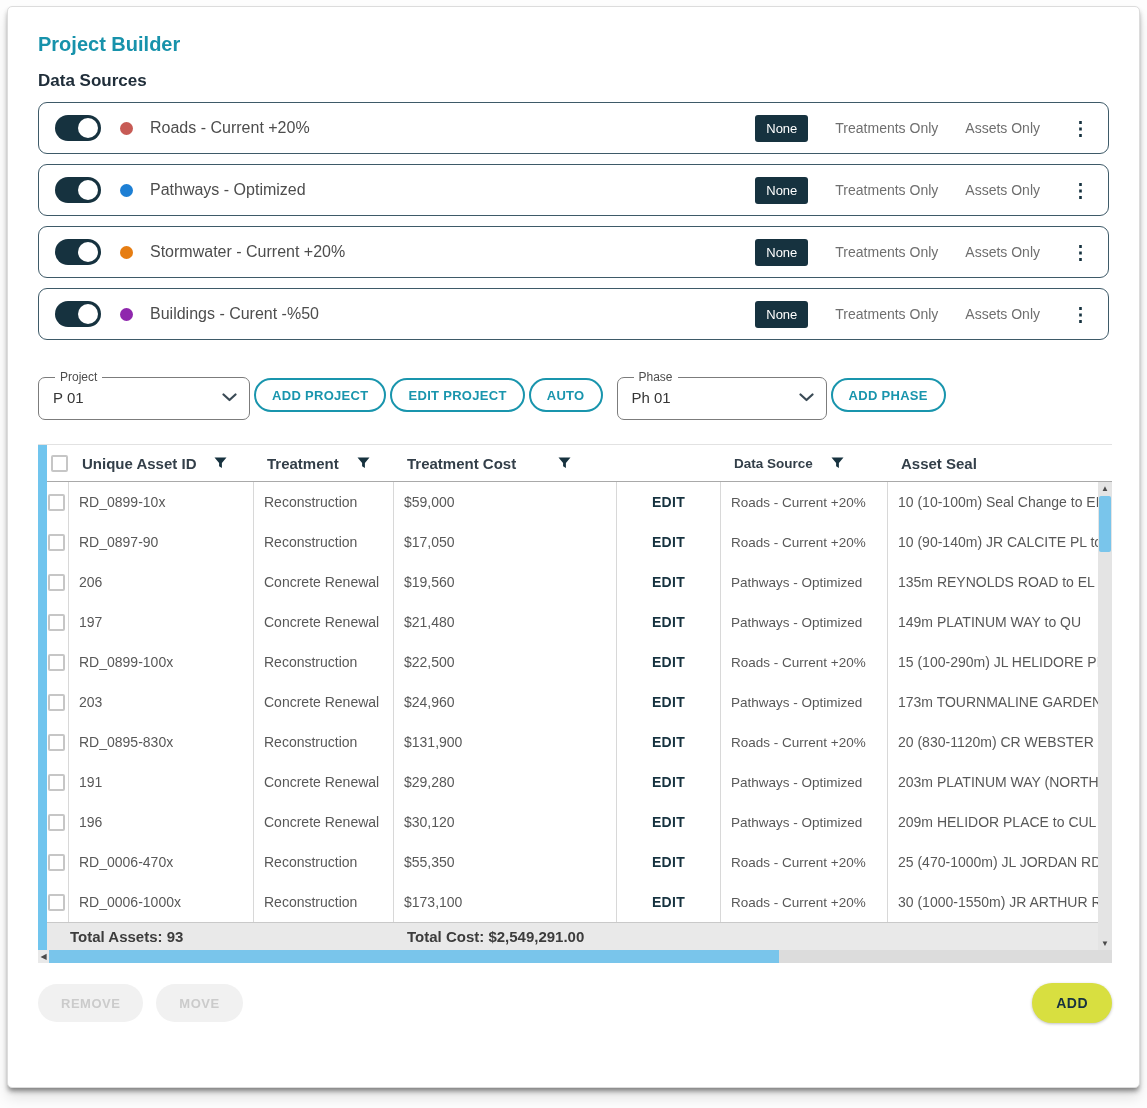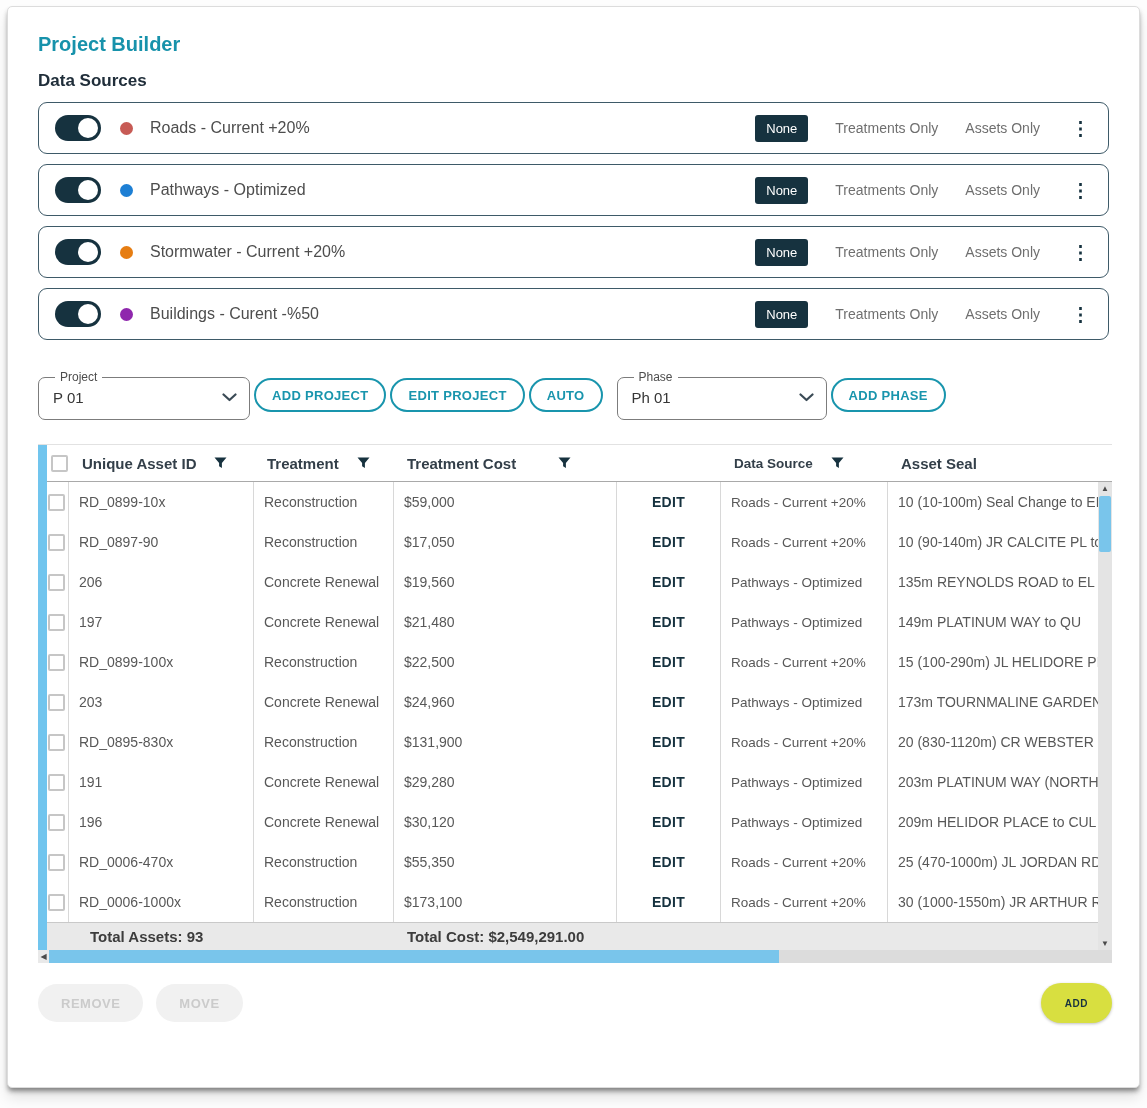--- a/index.html
+++ b/index.html
@@ -68,21 +68,21 @@
   .checkbox { width: 17px; height: 17px; border: 2px solid #c6c6c6; border-radius: 2px;
     background: #fff; cursor: pointer; flex: none; }
   .edit-link { font-size: 14px; font-weight: 700; color: #16323f; letter-spacing: .3px;
     cursor: pointer; }
 
   
   .tfoot { position: relative; height: 28px; background: #e9e9e9; border-top: 1px solid #cicicf;
     border-top: 1px solid #c9c9c9; }
   .tfoot span { position: absolute; top: 0; line-height: 28px; font-size: 15px; font-weight: 700;
     color: #3c3c3c; white-space: nowrap; }
-  .total-assets { left: 52px; text-align: center; }
+  .total-assets { left: 32px; text-align: center; }
   .total-cost { left: 369px; }
 
   
   .vscroll { position: absolute; right: 0; top: 37px; bottom: 13px; width: 14px;
     background: #e4e4e4; z-index: 2; }
   .vscroll .arrow { position: absolute; left: 0; width: 14px; height: 13px; font-size: 8px;
     color: #4a4a4a; text-align: center; line-height: 13px; cursor: pointer; }
   .vscroll .arrow.up { top: 0; }
   .vscroll .arrow.down { bottom: 0; }
   .vscroll .thumb { position: absolute; left: 1px; top: 14px; width: 12px; height: 56px;
@@ -94,21 +94,21 @@
   .hscroll .thumb { position: absolute; left: 11px; top: 0; height: 13px; width: 730px;
     background: #79c5eb; cursor: pointer; }
 
   
   .actions { display: flex; align-items: center; gap: 13px; margin-top: 20px; width: 1074px; }
   .btn-disabled { height: 38px; padding: 0 23px; border: none; border-radius: 19px;
     background: #f1f1f1; color: #cbcbcb; font-family: "Liberation Sans", sans-serif;
     font-size: 13px; font-weight: 700; letter-spacing: .5px; }
   .btn-add { margin-left: auto; height: 40px; padding: 0 24px; border: none; border-radius: 20px;
     background: #d8df40; color: #17323f; font-family: "Liberation Sans", sans-serif;
-    font-size: 10px; font-weight: 700; letter-spacing: .5px; cursor: pointer;
+    font-size: 14px; font-weight: 700; letter-spacing: .5px; cursor: pointer;
     box-shadow: 0 1px 3px rgba(0,0,0,.25); }
 </style>
 </head>
 <body>
 
 <div class="card">
 
   <div class="page-title">Project Builder</div>
   <div class="section-heading">Data Sources</div>
 

